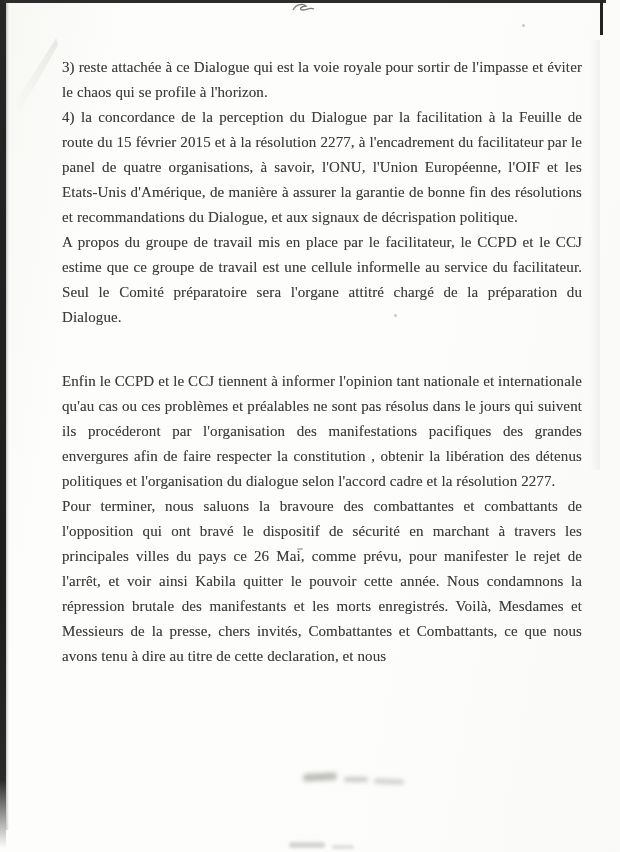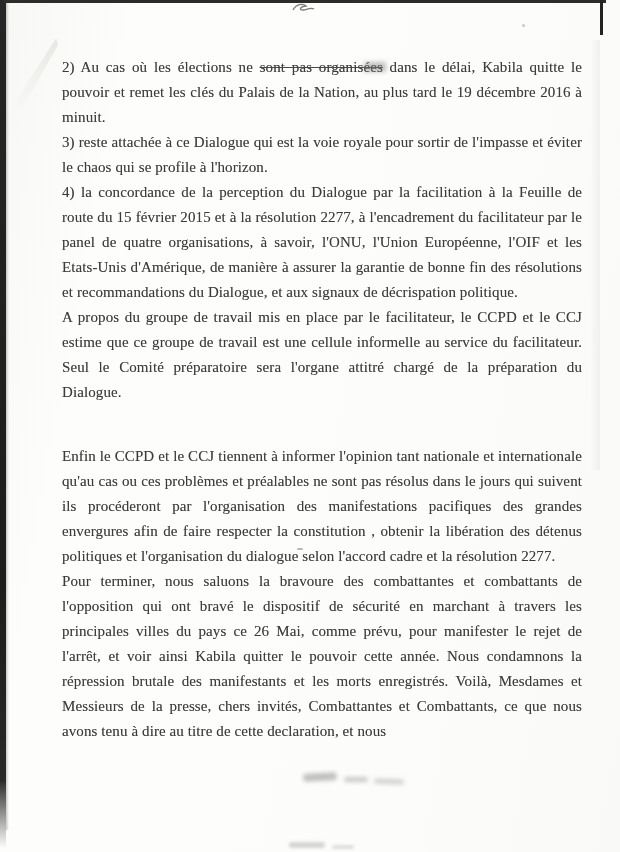--- a/index.html
+++ b/index.html
@@ -97,21 +97,20 @@
   <div class="artifact sig-smudge1"></div>
   <div class="artifact sig-smudge2"></div>
   <div class="artifact sig-smudge3"></div>
   <div class="artifact bottom-smudge1"></div>
   <div class="artifact bottom-smudge2"></div>
   <div class="artifact speck speck1"></div>
   <div class="artifact speck speck2"></div>
   <div class="artifact speck speck3"></div>
 
   <div class="doc-text">
-    <p><span>2) Au cas où les élections ne </span><span class="struck">sont pas organisées</span><span> dans le délai, Kabila quitte le pouvoir et remet les clés du Palais de la Nation, au plus tard le 19 décembre 2016 à minuit.</span></p>
     <p>3) reste attachée à ce Dialogue qui est la voie royale pour sortir de l'impasse et éviter le chaos qui se profile à l'horizon.</p>
     <p>4) la concordance de la perception du Dialogue par la facilitation à la Feuille de route du 15 février 2015 et à la résolution 2277, à l'encadrement du facilitateur par le panel de quatre organisations, à savoir, l'ONU, l'Union Européenne, l'OIF et les Etats-Unis d'Amérique, de manière à assurer la garantie de bonne fin des résolutions et recommandations du Dialogue, et aux signaux de décrispation politique.</p>
     <p>A propos du groupe de travail mis en place par le facilitateur, le CCPD et le CCJ estime que ce  groupe de travail est une cellule informelle au service du facilitateur. Seul le Comité préparatoire sera l'organe attitré chargé de la préparation du Dialogue.</p>
     <p class="gap-before">Enfin le CCPD et le CCJ tiennent à informer l'opinion tant nationale et internationale qu'au cas ou ces problèmes et préalables ne sont pas résolus dans le jours qui suivent ils procéderont par l'organisation des manifestations pacifiques  des grandes envergures afin de faire respecter la constitution , obtenir la libération des détenus politiques et l'organisation du dialogue selon l'accord cadre et la résolution 2277.</p>
     <p>Pour terminer, nous saluons la bravoure des combattantes et combattants de l'opposition qui ont bravé le dispositif de sécurité en marchant à travers les principales villes du pays ce 26 Mai, comme prévu, pour manifester le rejet de l'arrêt, et voir ainsi Kabila quitter le pouvoir cette année. Nous condamnons la répression brutale des manifestants et les morts enregistrés. Voilà, Mesdames et Messieurs de la presse, chers invités, Combattantes et Combattants, ce que nous avons tenu à dire au titre de cette declaration, et nous</p>
   </div>
 
 </div>
 
 </body></html>

